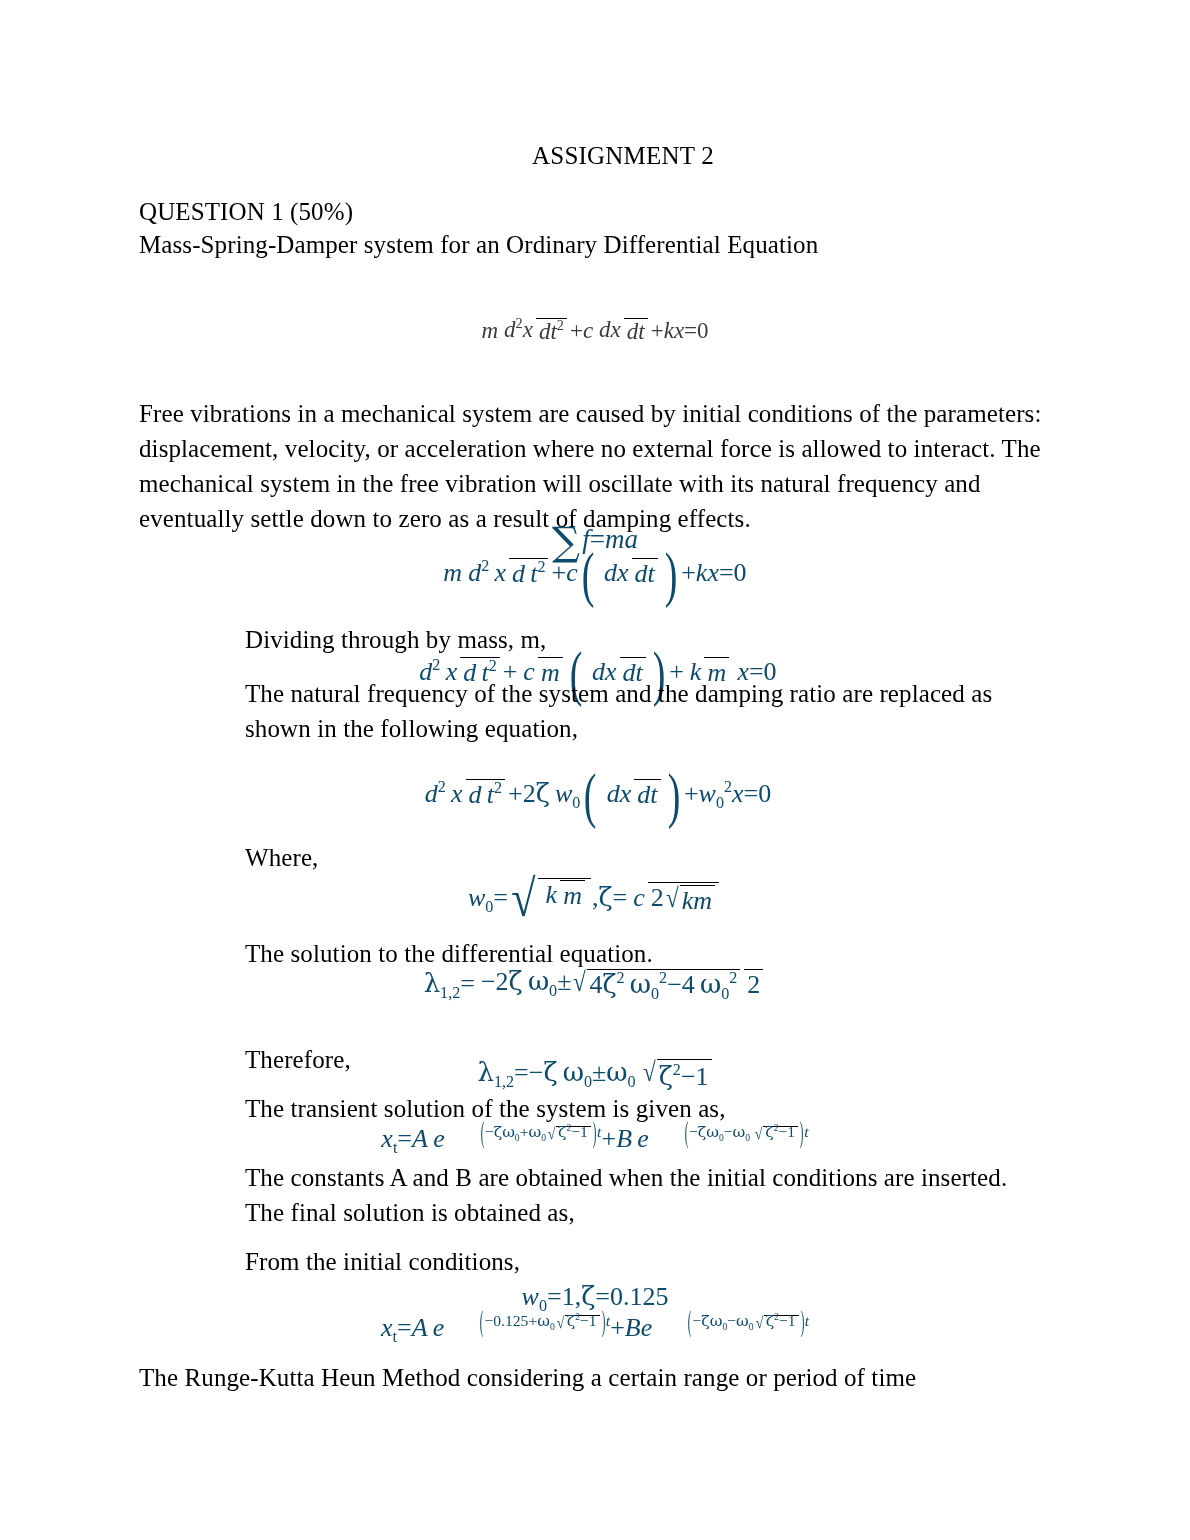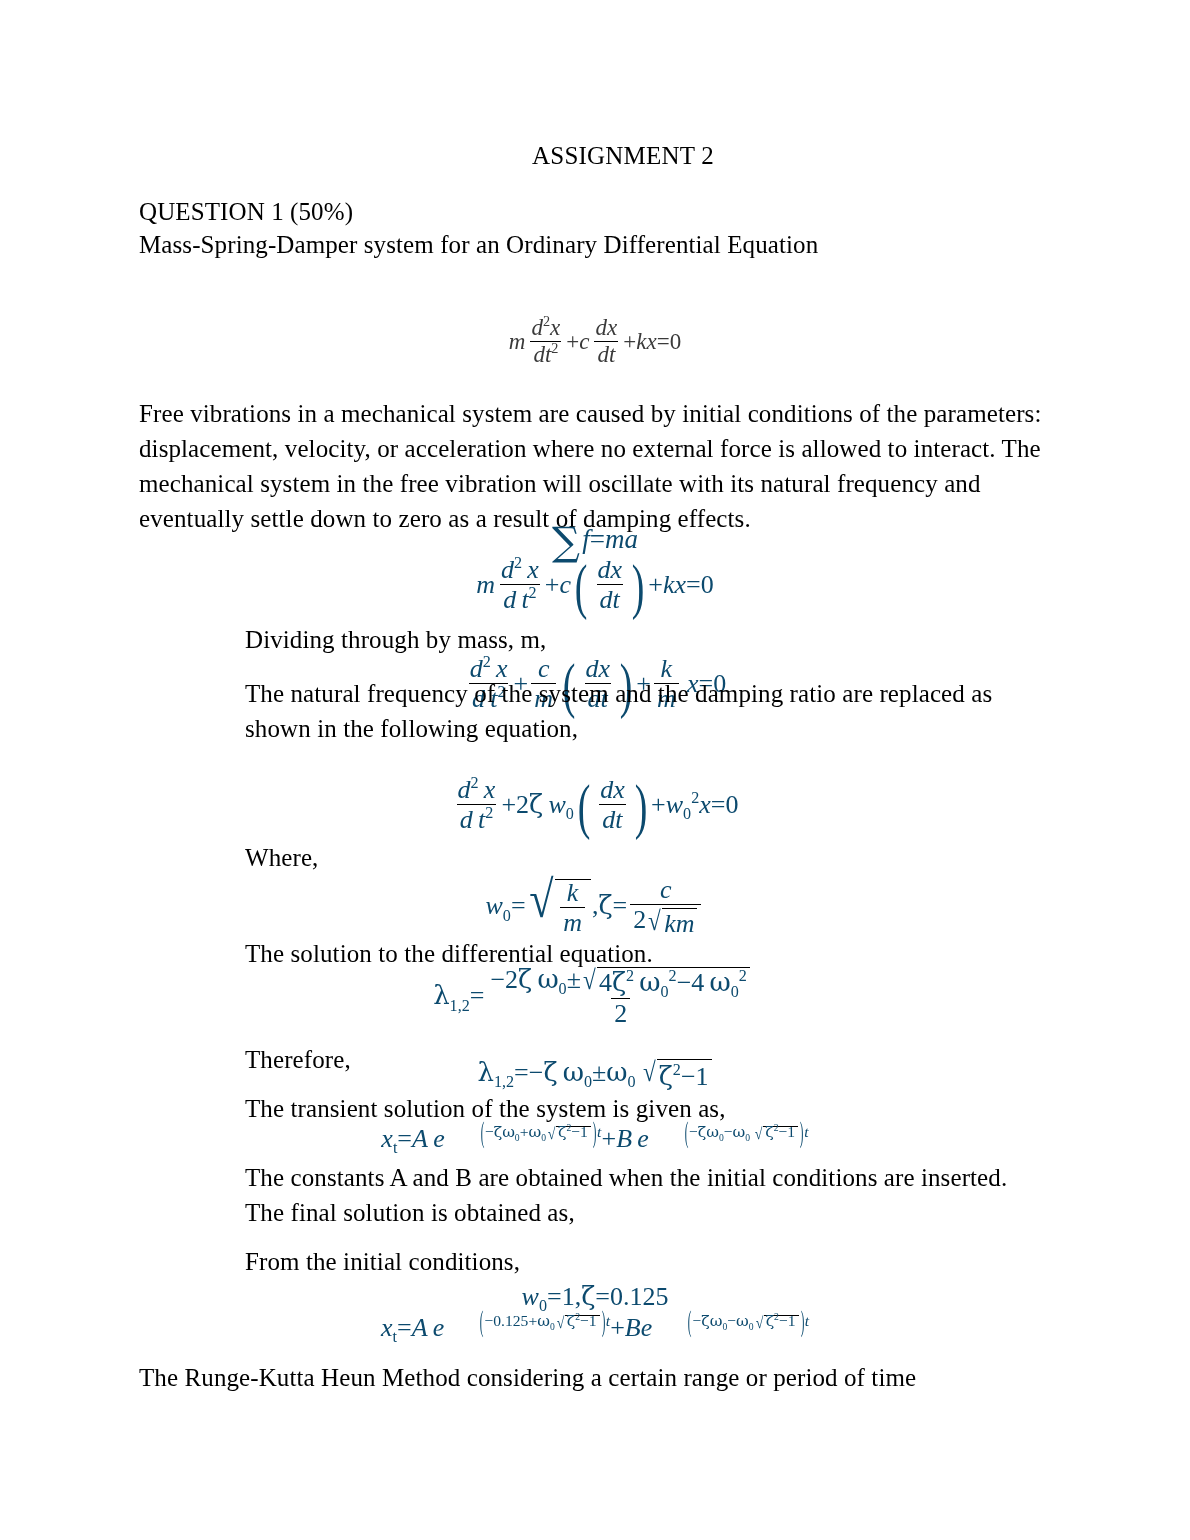--- a/index.html
+++ b/index.html
@@ -58,21 +58,21 @@
     text-align: center;
   }
 
   .m { font-style: italic; }
   .up { font-style: normal; }
   .gr { font-style: normal; font-family: "DejaVu Serif", serif; }
 
   
   .frac {
     display: inline-flex;
-    flex-direction: column;
+    flex-direction: row;
     align-items: center;
     vertical-align: middle;
     margin: 0 3px;
     position: relative;
     top: -0.08em;
   }
   .frac > .num {
     display: block;
     padding: 0 3px 1px 3px;
     line-height: 1.05;

